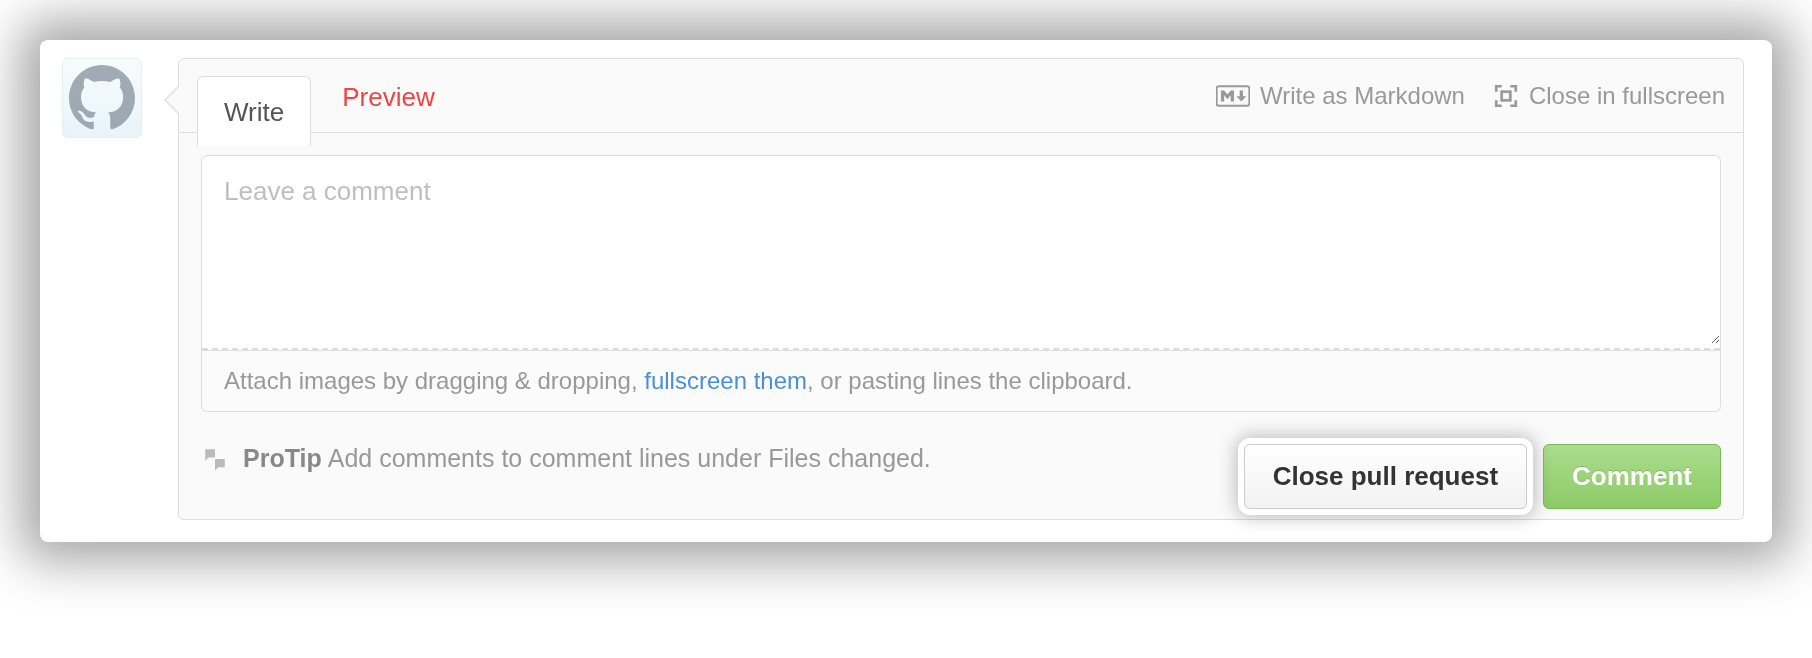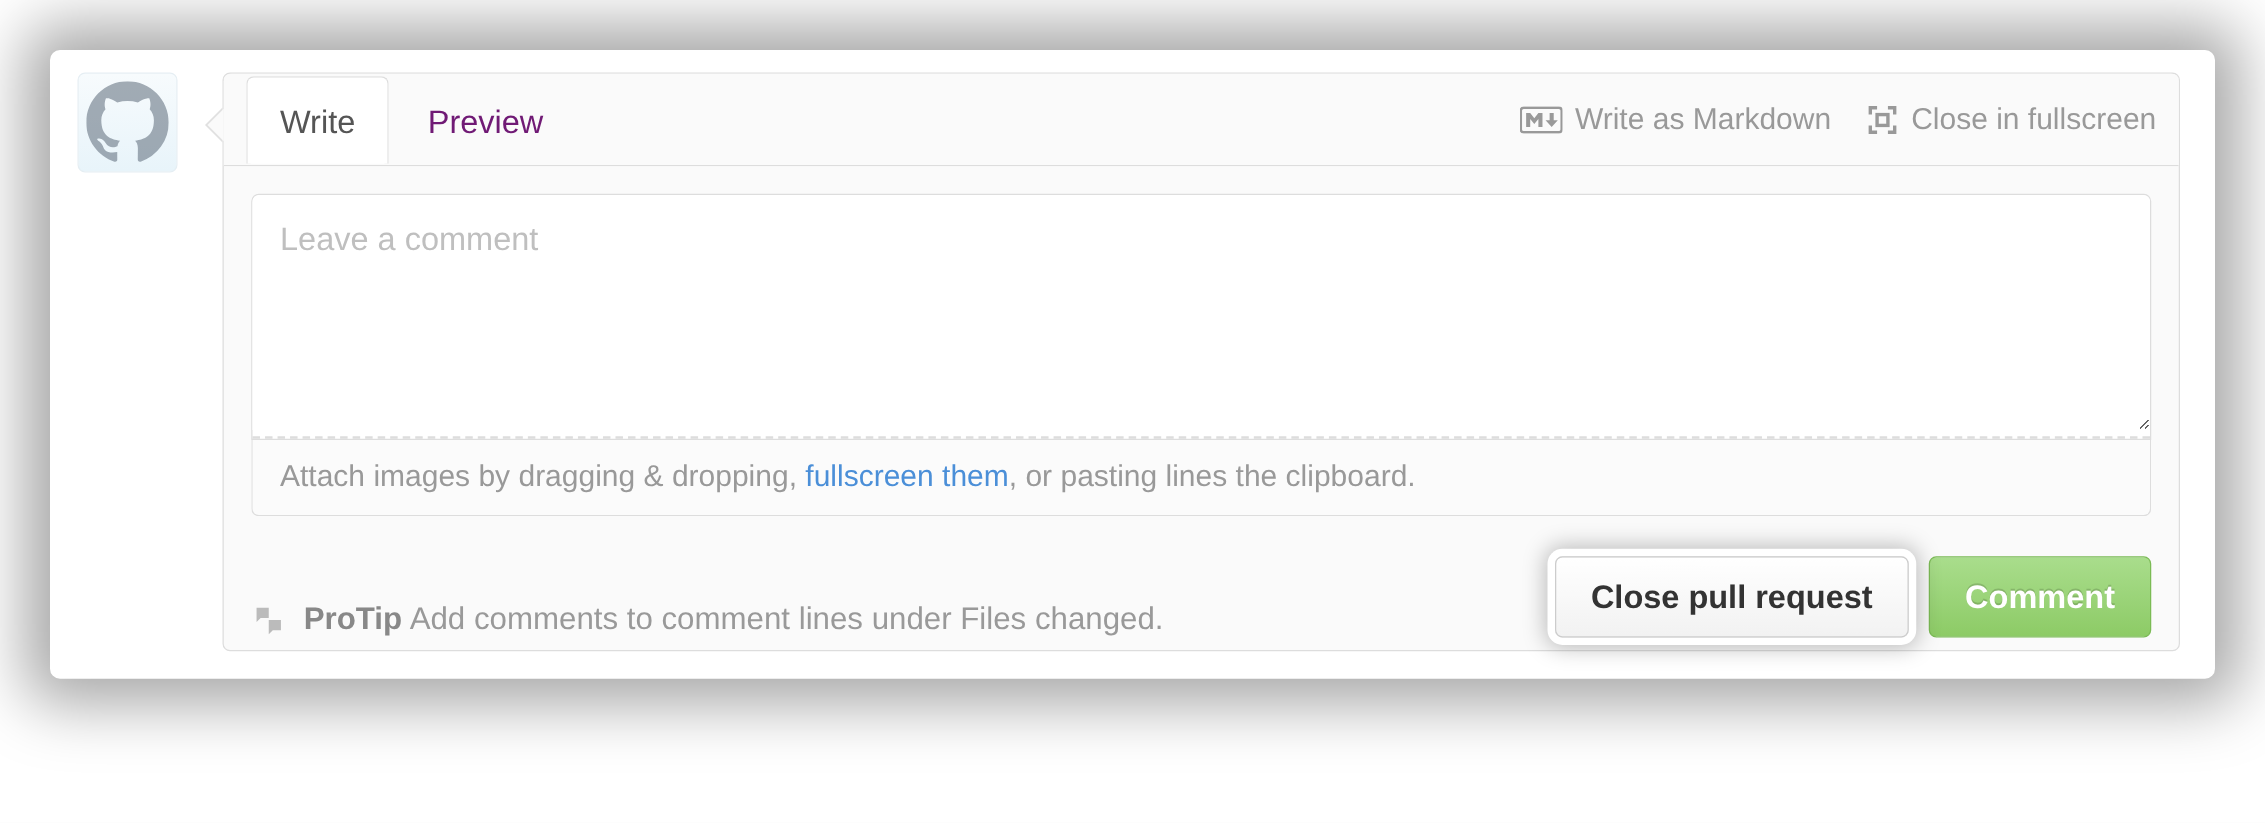--- a/index.html
+++ b/index.html
@@ -59,34 +59,34 @@
       display: flex;
       align-items: center;
       border-bottom: 1px solid #dddddd;
       padding: 0 18px;
       height: 74px;
       background: #fafafa;
       border-radius: 6px 6px 0 0;
     }
     .tab {
       font-size: 26px;
-      color: #701a75;
+      color: #ef4444;
       padding: 20px 26px 18px;
       border: 1px solid transparent;
       border-bottom: none;
       cursor: pointer;
       margin-right: 4px;
       border-radius: 6px 6px 0 0;
     }
     .tab.active {
       color: #555555;
       background: #ffffff;
       border-color: #dddddd;
       position: relative;
-      top: 0;
+      top: 15px;
     }
     .spacer { flex: 1; }
     .md-hint, .fs-hint {
       display: flex;
       align-items: center;
       color: #999999;
       font-size: 24px;
       margin-left: 28px;
       cursor: pointer;
     }
@@ -120,21 +120,21 @@
       border-top: none;
       border-radius: 0 0 6px 6px;
       background: #fbfbfb;
       padding: 16px 22px;
       font-size: 24px;
       color: #999999;
     }
     .attach-hint .link { color: #4b8fd8; cursor: pointer; }
     .footer-row {
       display: flex;
-      align-items: flex-end;
+      align-items: flex-start;
       padding: 22px 22px 10px 22px;
     }
     .protip {
       display: flex;
       align-items: center;
       color: #999999;
       font-size: 25px;
     }
     .protip svg { margin-right: 14px; }
     .protip .strong { font-weight: bold; color: #888888; margin-right: 6px; }

